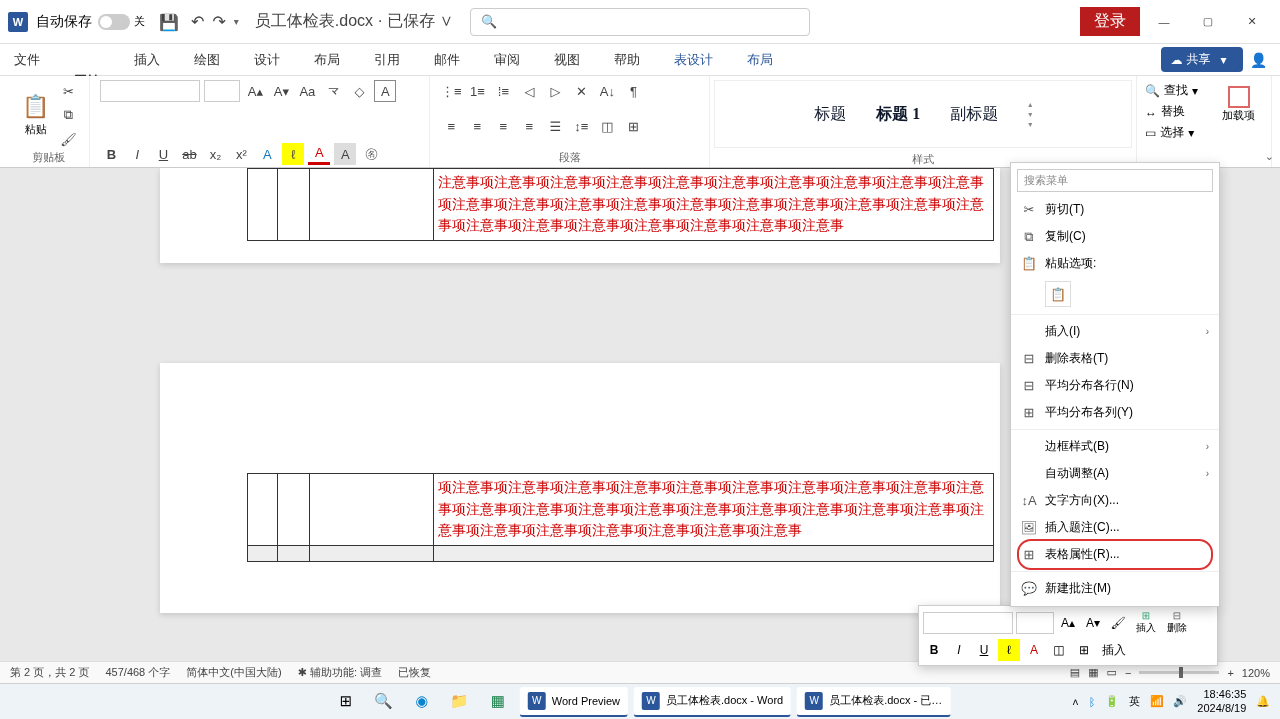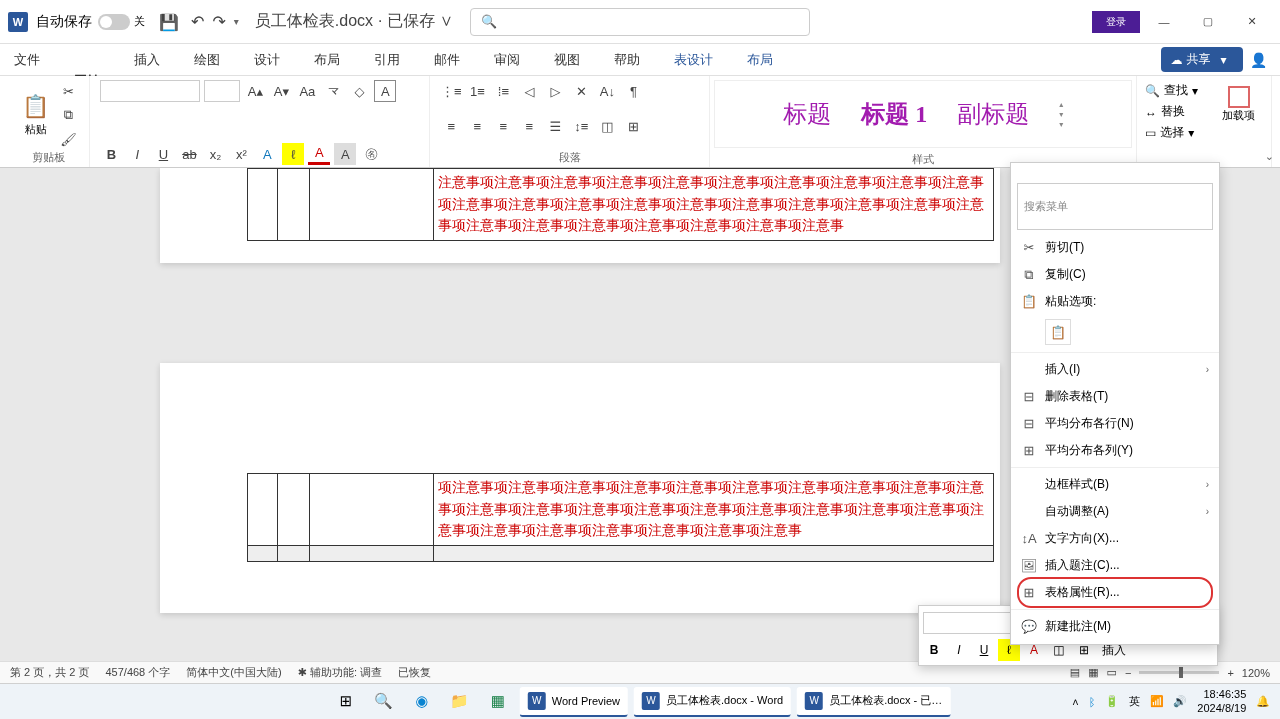--- a/index.html
+++ b/index.html
@@ -13,21 +13,21 @@
 .toggle-label { font-size: 11px; margin-right: 8px; }
 .save-icon { width: 18px; height: 18px; color: #6b3fa0; margin: 0 6px; }
 .undo-redo { display: flex; gap: 8px; margin: 0 8px; }
 .undo-redo span { font-size: 16px; color: #444; }
 .qat-dropdown { font-size: 10px; color: #666; margin-right: 16px; }
 .doc-title { font-size: 16px; color: #444; }
 .search-box { position: absolute; left: 50%; transform: translateX(-50%); width: 340px; height: 28px; background: #fff; border: 1px solid #ccc; border-radius: 4px; display: flex; align-items: center; padding: 0 10px; }
 .search-box .icon { font-size: 13px; color: #666; margin-right: 8px; }
 .search-box input { border: none; outline: none; font-size: 12px; flex: 1; }
 .titlebar-right { margin-left: auto; display: flex; align-items: center; gap: 4px; }
-.login-btn { background: #4c1d95; color: #fff; font-size: 10px; padding: 4px 14px; border-radius: 0; }
+.login-btn { background: #b91c1c; color: #fff; font-size: 16px; padding: 4px 14px; border-radius: 0; }
 .win-btn { width: 40px; height: 30px; display: flex; align-items: center; justify-content: center; font-size: 11px; color: #444; }
 
 .menubar { height: 32px; background: #fff; display: flex; align-items: center; padding: 0 12px; gap: 30px; border-bottom: 1px solid #e0e0e0; }
 .menubar .item { font-size: 13px; color: #333; padding: 4px 2px; }
 .menubar .item.active { font-weight: bold; border-bottom: 2px solid #2b579a; margin-top: 44px; }
 .menubar .item.contextual { color: #2b579a; }
 .menubar-right { margin-left: auto; display: flex; gap: 8px; align-items: center; }
 .share-btn { background: #2b579a; color: #fff; font-size: 12px; padding: 4px 10px; border-radius: 4px; display: flex; align-items: center; gap: 4px; }
 .share-dropdown { width: 18px; display: flex; justify-content: center; }
 .comments-icon { font-size: 14px; color: #444; }
@@ -37,40 +37,40 @@
 .ribbon-group .controls { display: flex; gap: 4px; align-items: center; flex-wrap: wrap; }
 .ribbon-group .row { display: flex; gap: 4px; align-items: center; }
 .ribbon-group .label { font-size: 11px; color: #666; text-align: center; position: relative; }
 .big-btn { display: flex; flex-direction: column; align-items: center; gap: 2px; padding: 2px 4px; }
 .big-btn .icon { font-size: 22px; color: #444; }
 .big-btn .text { font-size: 11px; }
 .small-btn { width: 22px; height: 22px; display: flex; align-items: center; justify-content: center; font-size: 13px; color: #444; }
 .font-name { width: 100px; height: 22px; border: 1px solid #ccc; font-size: 11px; padding: 0 4px; }
 .font-size { width: 36px; height: 22px; border: 1px solid #ccc; font-size: 11px; padding: 0 4px; }
 .styles-gallery { flex: 1; display: flex; align-items: center; justify-content: center; gap: 30px; border: 1px solid #eee; margin: 4px; padding: 0 20px; min-width: 310px; }
-.style-item { font-size: 24px; color: #a21caf; font-family: "SimSun", serif; }
+.style-item { font-size: 16px; color: #0f172a; font-family: "SimSun", serif; }
 .editing-group { display: flex; flex-direction: column; gap: 4px; padding: 6px 8px; font-size: 12px; }
 .editing-group .item { display: flex; align-items: center; gap: 4px; }
 .addin-btn { display: flex; flex-direction: column; align-items: center; padding: 6px; }
 .addin-btn .icon { width: 22px; height: 22px; border: 2px solid #d66; }
 .ribbon-collapse { position: absolute; right: 6px; bottom: 4px; font-size: 11px; color: #666; }
 
 .doc-area { position: absolute; top: 168px; left: 0; right: 0; bottom: 42px; background: #e8e8e8; overflow: hidden; }
 .page-end { position: absolute; top: 0; left: 160px; width: 840px; height: 95px; background: #fff; box-shadow: 0 2px 6px rgba(0,0,0,.15); }
 .page-start { position: absolute; top: 195px; left: 160px; width: 840px; height: 250px; background: #fff; box-shadow: 0 2px 6px rgba(0,0,0,.15); }
 .table-frag { position: absolute; border-collapse: collapse; }
 .table-frag td { border: 1px solid #333; padding: 3px 4px; vertical-align: top; }
 .table-frag .narrow { width: 30px; }
 .table-frag .narrow2 { width: 32px; }
 .table-frag .mid { width: 124px; }
 .table-frag .content-cell { width: 560px; font-size: 14px; color: #c00; line-height: 1.55; word-break: break-all; font-family: "SimSun", serif; }
 .table-frag .meta-row td { background: #eee; height: 16px; }
 
 .context-menu { position: absolute; top: 162px; left: 1010px; width: 210px; background: #fff; border: 1px solid #ccc; box-shadow: 0 4px 12px rgba(0,0,0,.2); padding: 4px 0; z-index: 100; }
-.menu-search { margin: 16px 6px 4px; border: 1px solid #ccc; padding: 15px 6px; font-size: 11px; color: #888; }
+.menu-search { margin: 2px 6px 4px; border: 1px solid #ccc; padding: 3px 6px; font-size: 11px; color: #888; }
 .menu-item { display: flex; align-items: center; padding: 5px 10px; font-size: 12px; gap: 8px; position: relative; }
 .menu-item .icon { width: 16px; height: 16px; display: flex; align-items: center; justify-content: center; font-size: 13px; color: #555; }
 .menu-item .submenu-arrow { margin-left: auto; font-size: 10px; color: #666; }
 .menu-sep { height: 1px; background: #eee; margin: 3px 0; }
 .menu-item.highlight { position: relative; }
 .menu-item.highlight::before { content: ""; position: absolute; left: 6px; right: 6px; top: -2px; bottom: -2px; border: 2px solid #d33; border-radius: 14px; pointer-events: none; }
 .paste-options { padding: 4px 10px 4px 34px; }
 .paste-opt-btn { width: 26px; height: 26px; border: 1px solid #ddd; display: inline-flex; align-items: center; justify-content: center; font-size: 13px; }
 
 .mini-toolbar { position: absolute; top: 605px; left: 918px; width: 300px; background: #fff; border: 1px solid #ccc; box-shadow: 0 3px 10px rgba(0,0,0,.2); padding: 4px; display: flex; flex-direction: column; gap: 4px; z-index: 99; }

